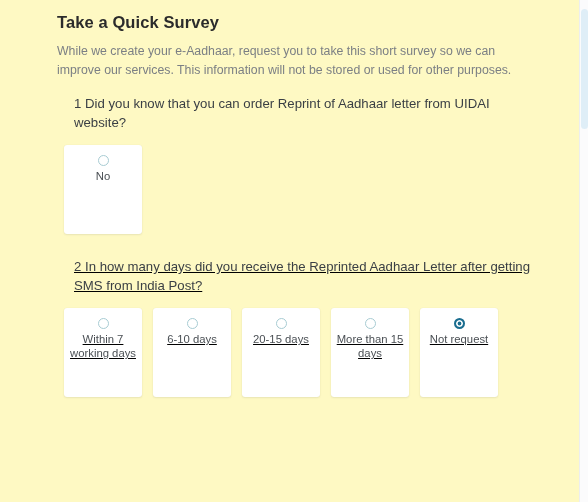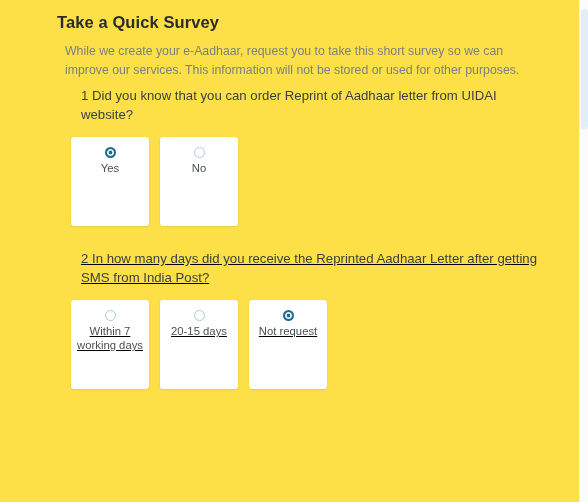--- a/index.html
+++ b/index.html
@@ -14,21 +14,21 @@
     overflow: hidden;
     position: relative;
   }
 
   #page {
     position: absolute;
     left: 0;
     top: 0;
     width: 588px;
     height: 502px;
-    background: #fde047;
+    background: #fef9c3;
     box-sizing: border-box;
   }
 
   .survey-wrap {
     position: absolute;
     left: 57px;
     top: 13px;
     width: 490px;
   }
 
@@ -38,28 +38,29 @@
     color: #2b2b2b;
     letter-spacing: 0.1px;
     margin: 0 0 9px 0;
     line-height: 1.2;
   }
 
   .survey-desc {
     font-size: 12.3px;
     color: #7b7f84;
     line-height: 1.58;
-    margin: 8px;
+    margin: 0;
     width: 482px;
   }
 
   .question-block {
     position: absolute;
-    left: 12px;
+    left: 5px;
     width: 490px;
+    margin-top: 8px;
   }
 
   .q1-block { top: 73px; }
   .q2-block { top: 236px; text-decoration: underline; }
 
   .question-text {
     font-size: 13.2px;
     color: #3a3f44;
     line-height: 1.45;
     margin: 0 0 13px 12px;
@@ -142,48 +143,52 @@
 <div id="page">
 
   <div class="survey-wrap">
     <h1 class="survey-title">Take a Quick Survey</h1>
     <p class="survey-desc">While we create your e-Aadhaar, request you to take this short survey so we can improve our services. This information will not be stored or used for other purposes.</p>
 
     <div class="question-block q1-block">
       <p class="question-text">1 Did you know that you can order Reprint of Aadhaar letter from UIDAI website?</p>
       <div class="options-row">
 
-        <div class="option-card">
-          <span class="radio checked"></span>
-          <span class="option-label">Yes</span>
-        </div>
 
         <div class="option-card">
           <span class="radio"></span>
           <span class="option-label">No</span>
         </div>
 
       </div>
     </div>
 
     <div class="question-block q2-block">
       <p class="question-text">2 In how many days did you receive the Reprinted Aadhaar Letter after getting SMS from India Post?</p>
       <div class="options-row">
 
         <div class="option-card">
           <span class="radio"></span>
           <span class="option-label">Within 7 working days</span>
         </div>
 
+        <div class="option-card">
+          <span class="radio"></span>
+          <span class="option-label">6-10 days</span>
+        </div>
 
         <div class="option-card">
           <span class="radio"></span>
           <span class="option-label">20-15 days</span>
         </div>
 
+        <div class="option-card">
+          <span class="radio"></span>
+          <span class="option-label">More than 15 days</span>
+        </div>
 
 
         <div class="option-card">
           <span class="radio checked"></span>
           <span class="option-label">Not request</span>
         </div>
 
       </div>
     </div>
   </div>

